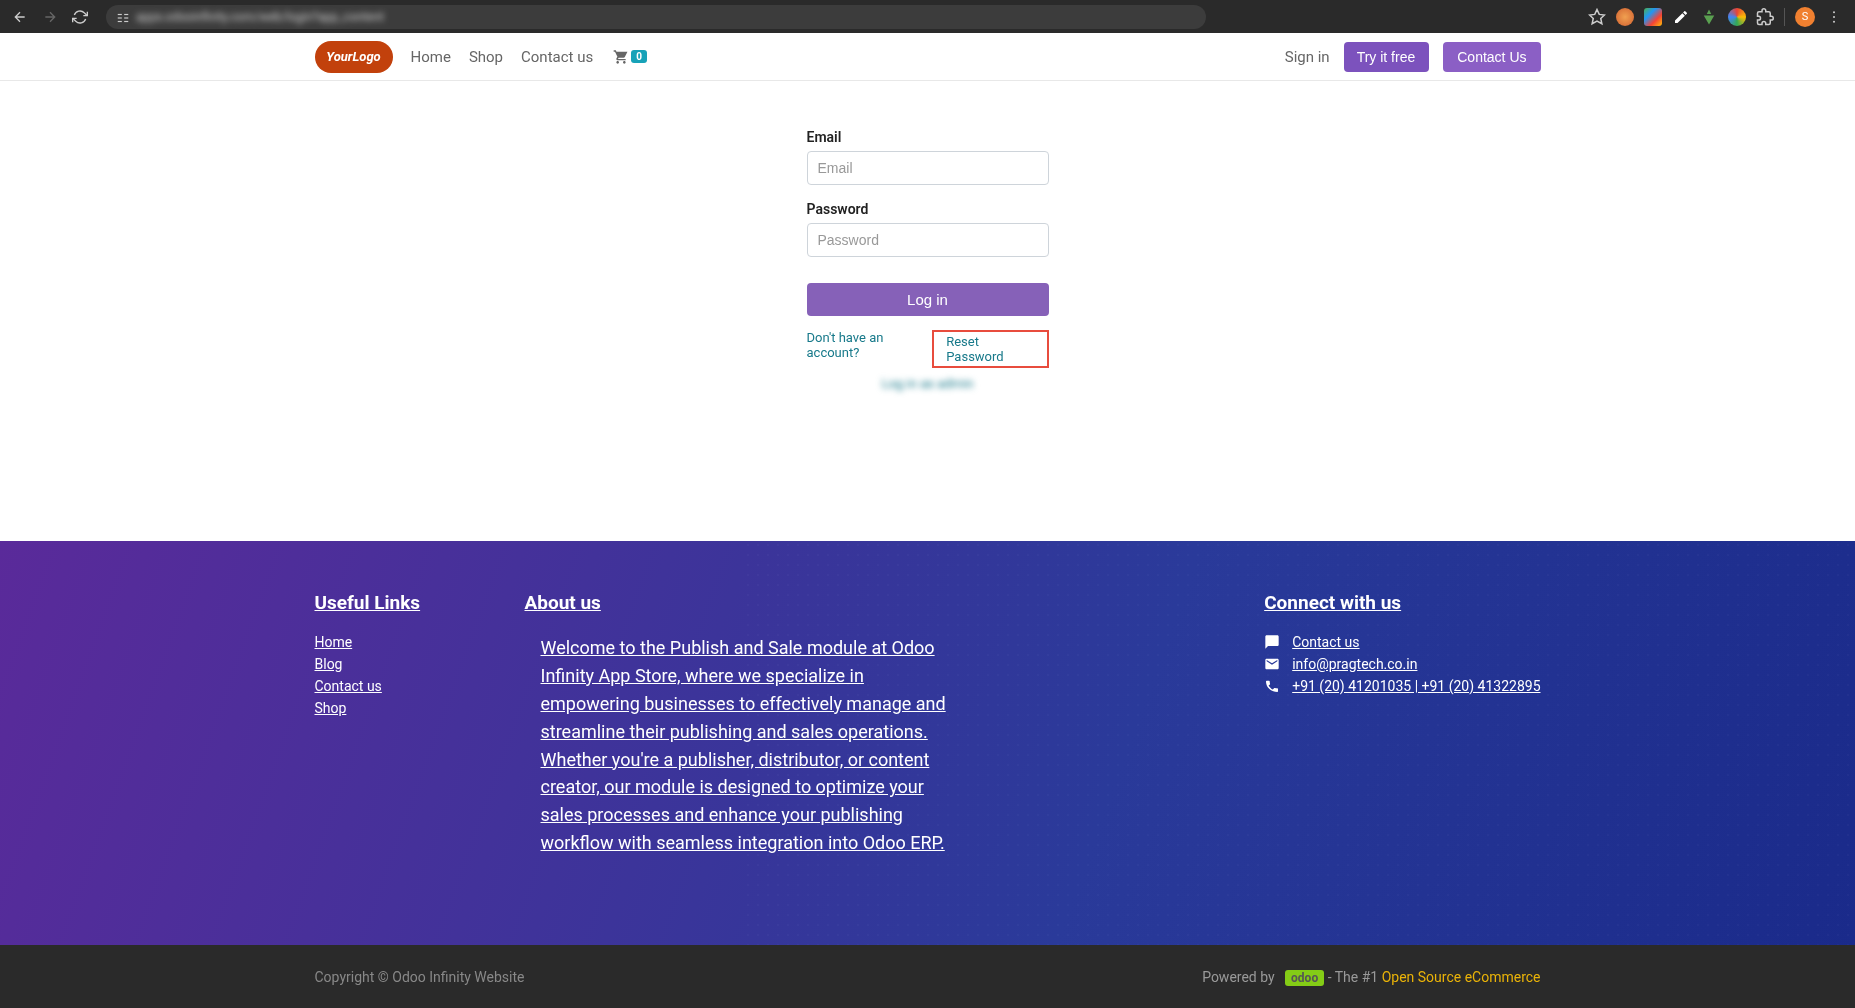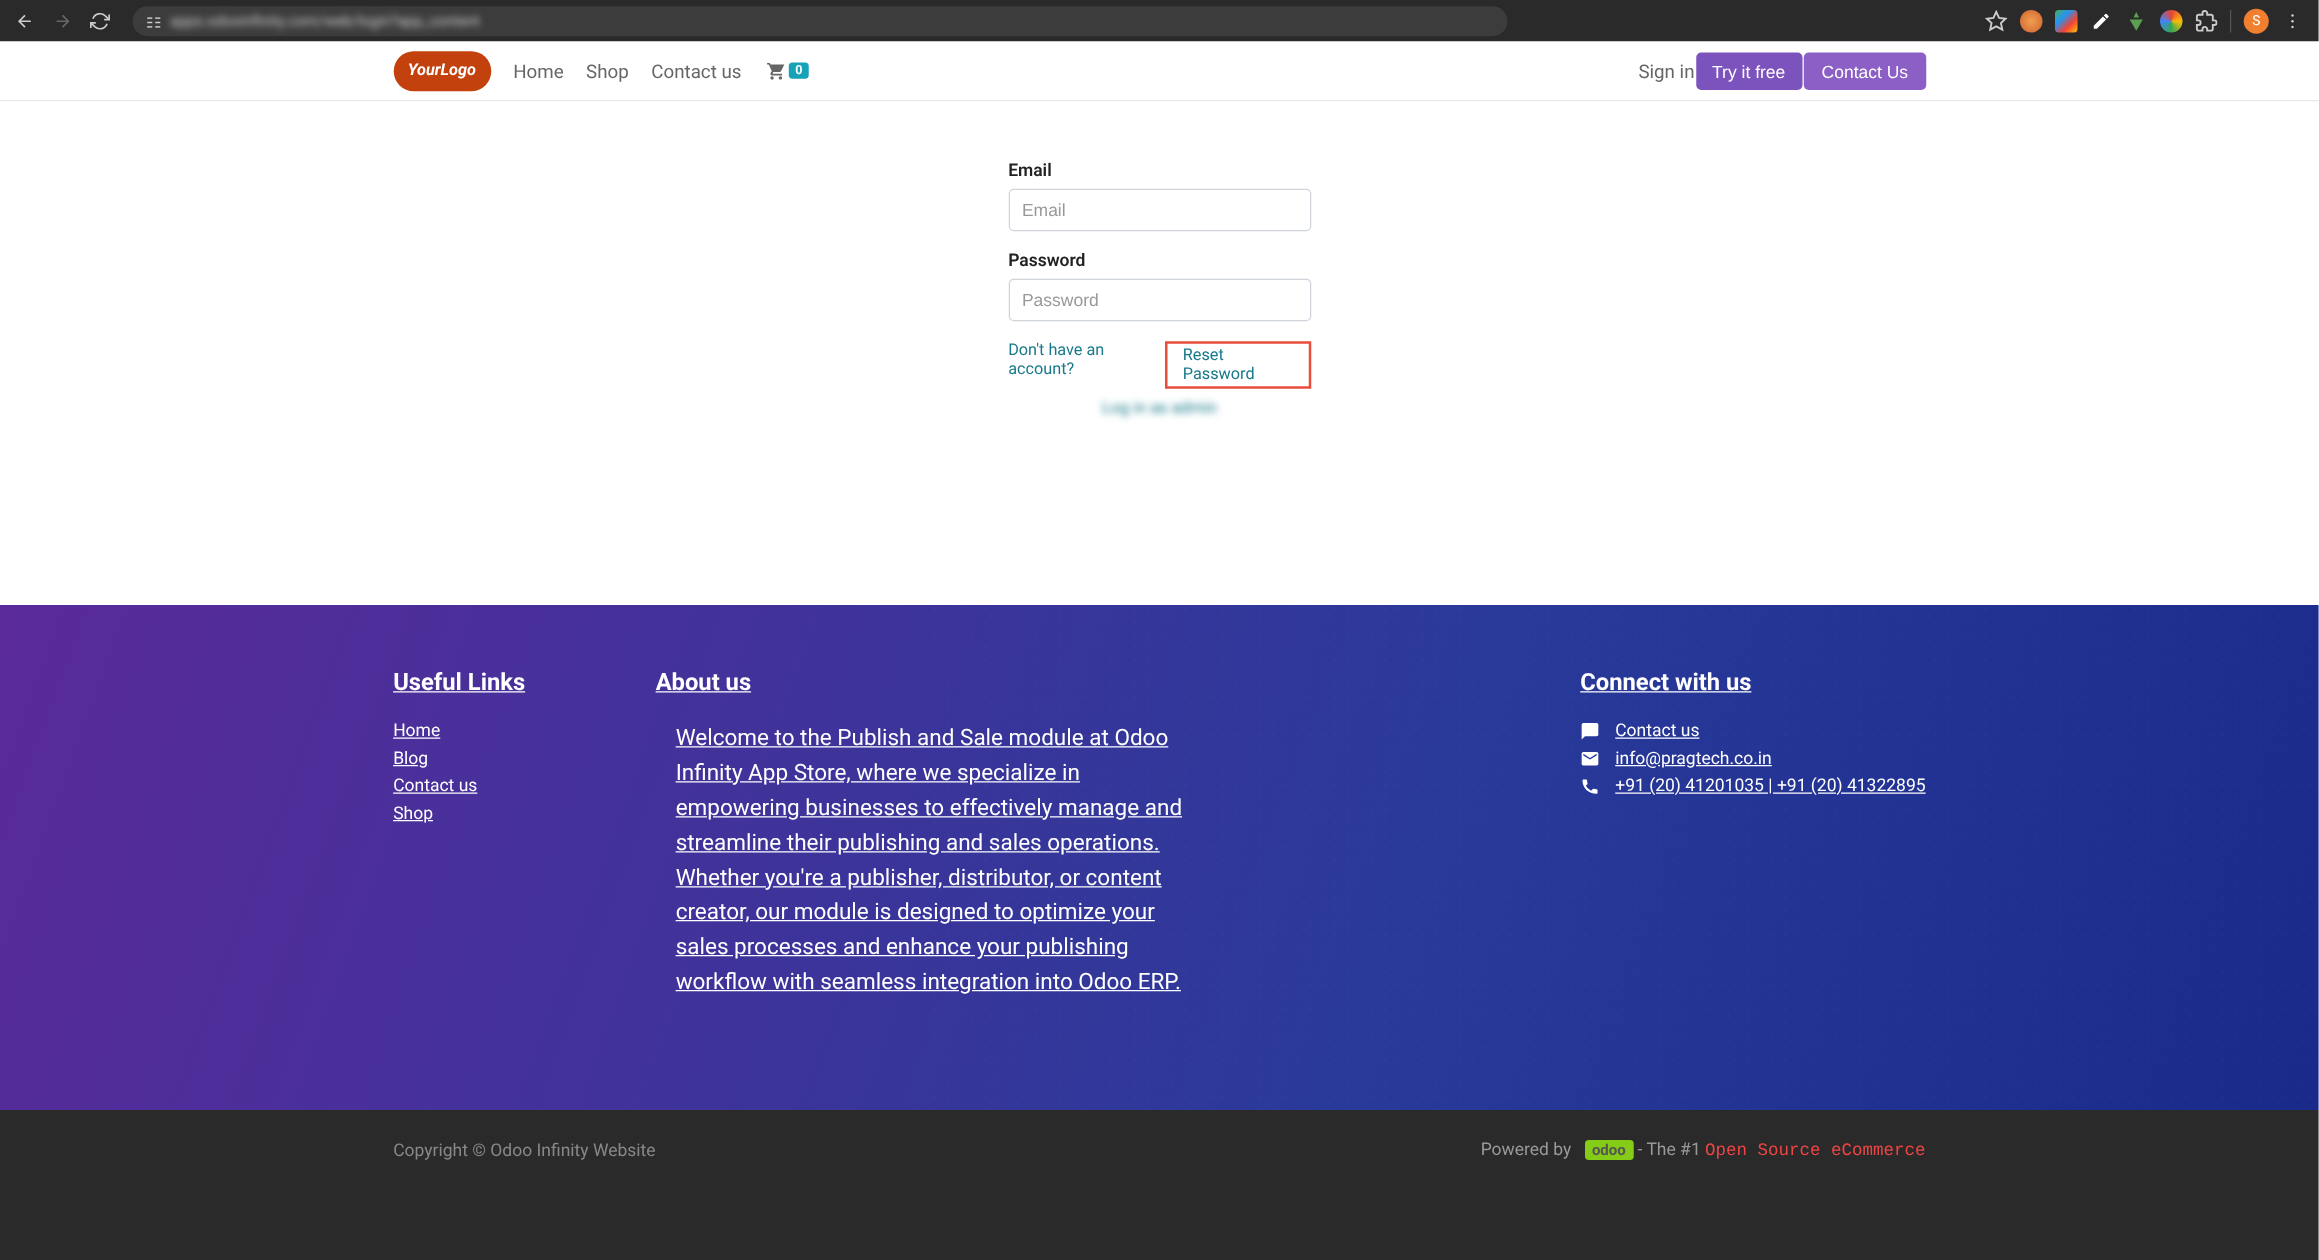--- a/index.html
+++ b/index.html
@@ -57,21 +57,21 @@
     .logo-box { 
       width: 78px; height: 32px; background:#c2410c; border-radius: 16px;
       display:flex; align-items:center; justify-content:center; 
       color:#fff; font-weight:bold; font-size:13px; font-style:italic;
       margin-right: 18px;
     }
     .nav-links { display:flex; gap: 18px; }
     .nav-link { color: #666; font-size: 15px; text-decoration: none; cursor:pointer; }
     .cart-wrap { margin-left: 20px; display:flex; align-items:center; color:#666;}
     .cart-badge { background:#17a2b8; color:#fff; font-size:10px; padding:1px 5px; border-radius:3px; margin-left:2px; font-weight:bold;}
-    .nav-right { margin-left:auto; display:flex; align-items:center; gap:1px;}
+    .nav-right { margin-left:auto; display:flex; align-items:center; gap:14px;}
     .signin-link { color:#666; font-size:15px; cursor:pointer;}
     .btn { border:none; border-radius:4px; padding:7px 14px; font-size:14px; cursor:pointer; font-weight:500;}
     .btn-primary { background:#7c52bd; color:#fff;padding-left:13px; }
     .btn-primary2 { background:#8b5fc5; color:#fff; }
     
     
     .login-wrap { max-width: 242px; margin: 48px auto 0; }
     .form-group { margin-bottom: 16px; }
     .form-label { font-weight:600; font-size:14px; color:#222; display:block; margin-bottom:6px;}
     .form-input { 
@@ -115,21 +115,21 @@
     .flinks a { display:block; color:#fff; text-decoration:none; font-size:14px; margin-bottom:6px; cursor:pointer;}
     .about-text { font-size:18px; line-height:1.55;margin-left:16px;}
     .connect-item { display:flex; align-items:center; gap:12px; font-size:14px; margin-bottom:6px;}
     .connect-item .ci-icon { width:16px; display:flex; justify-content:center;}
     
     
     .subfooter { background:#2a2a2a; padding: 24px 0 110px; color:#888;}
     .subfooter-inner { width:1266px; margin:0 auto; display:flex; align-items:center; font-size:14px; padding:0 20px;}
     .powered { margin-left:auto; color:#999;}
     .odoo-badge { background:#84cc16; color:#555; padding:1px 6px; border-radius:3px; font-size:12px; font-weight:bold;}
-    .powered a { color:#ef4444; text-decoration:none;font-family:Liberation Mono, monospace;}
+    .powered a { color:#eab308; text-decoration:none;}
   </style>
 </head>
 <body>
 
 <div class="browser-chrome">
   <div class="chrome-nav-icons">
     <span class="chrome-icon">
       <svg viewBox="0 0 24 24" fill="none" stroke="currentColor" stroke-width="2">
           <path d="M19 12H5M12 19l-7-7 7-7"></path>
         </svg>
@@ -223,20 +223,21 @@
 
   <div class="login-wrap">
     <div class="form-group">
       <label class="form-label">Email</label>
       <input class="form-input" type="text" placeholder="Email" style="">
     </div>
     <div class="form-group">
       <label class="form-label">Password</label>
       <input class="form-input" type="password" placeholder="Password" style="">
     </div>
+    <button class="btn-login" style="background:#8661b8;">Log in</button>
     <div class="below-login">
       <a>Don't have an account?</a>
       <span class="reset-box">
         <a>Reset Password</a>
       </span>
     </div>
     <div class="blur-line">Log in as admin</div>
   </div>
 
   <div class="footer">

